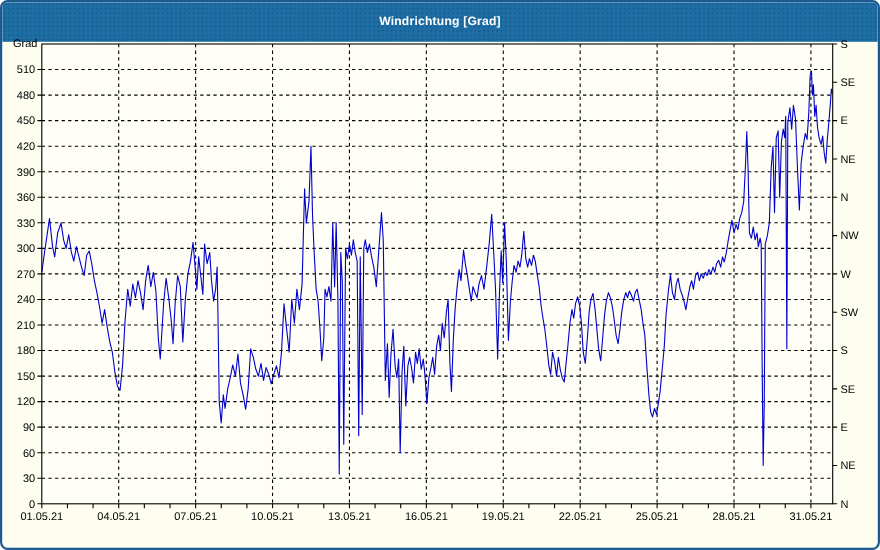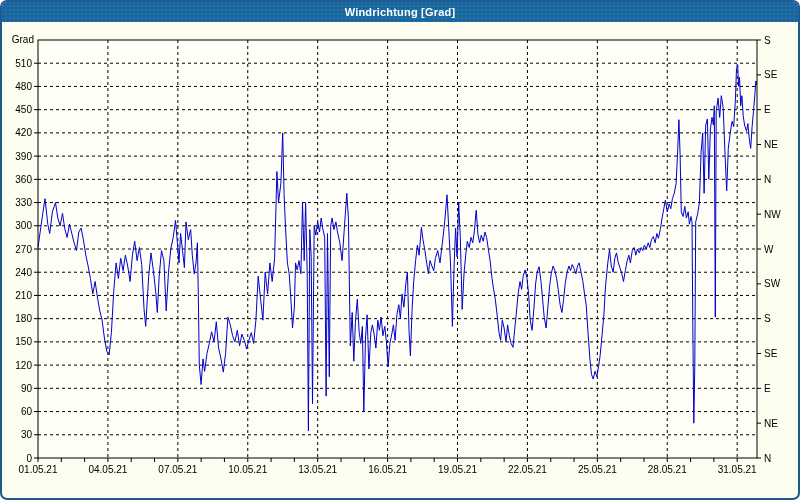--- a/index.html
+++ b/index.html
@@ -1,21 +1,21 @@
 <!DOCTYPE html>
 <html><head>
 <meta charset="utf-8">
 <style>
   html,body{margin:0;padding:0;background:#ffffff;font-family:"Liberation Sans",sans-serif;}
   .window{
     position:relative;width:800px;height:500px;box-sizing:border-box;
     border:2px solid #1c5a8f;border-radius:7px;overflow:hidden;background:#fdfdf0;
   }
   .titlebar{
-    position:absolute;left:0;top:0;width:100%;height:20px;
+    position:absolute;left:0;top:0;width:100%;height:36px;
     background-color:#1e6ea6;
     background-image:radial-gradient(rgba(10,40,80,0.25) 1px, transparent 1px);
     background-size:4px 4px;
     display:flex;align-items:center;justify-content:center;
   }
   .titlebar span{
     color:#ffffff;font-size:11px;font-weight:bold;letter-spacing:0.2px;
   }
   .chart-area{position:absolute;left:0;top:20px;width:796px;height:476px;}
   svg text{font-family:"Liberation Sans",sans-serif;font-size:10px;fill:#000000;}

